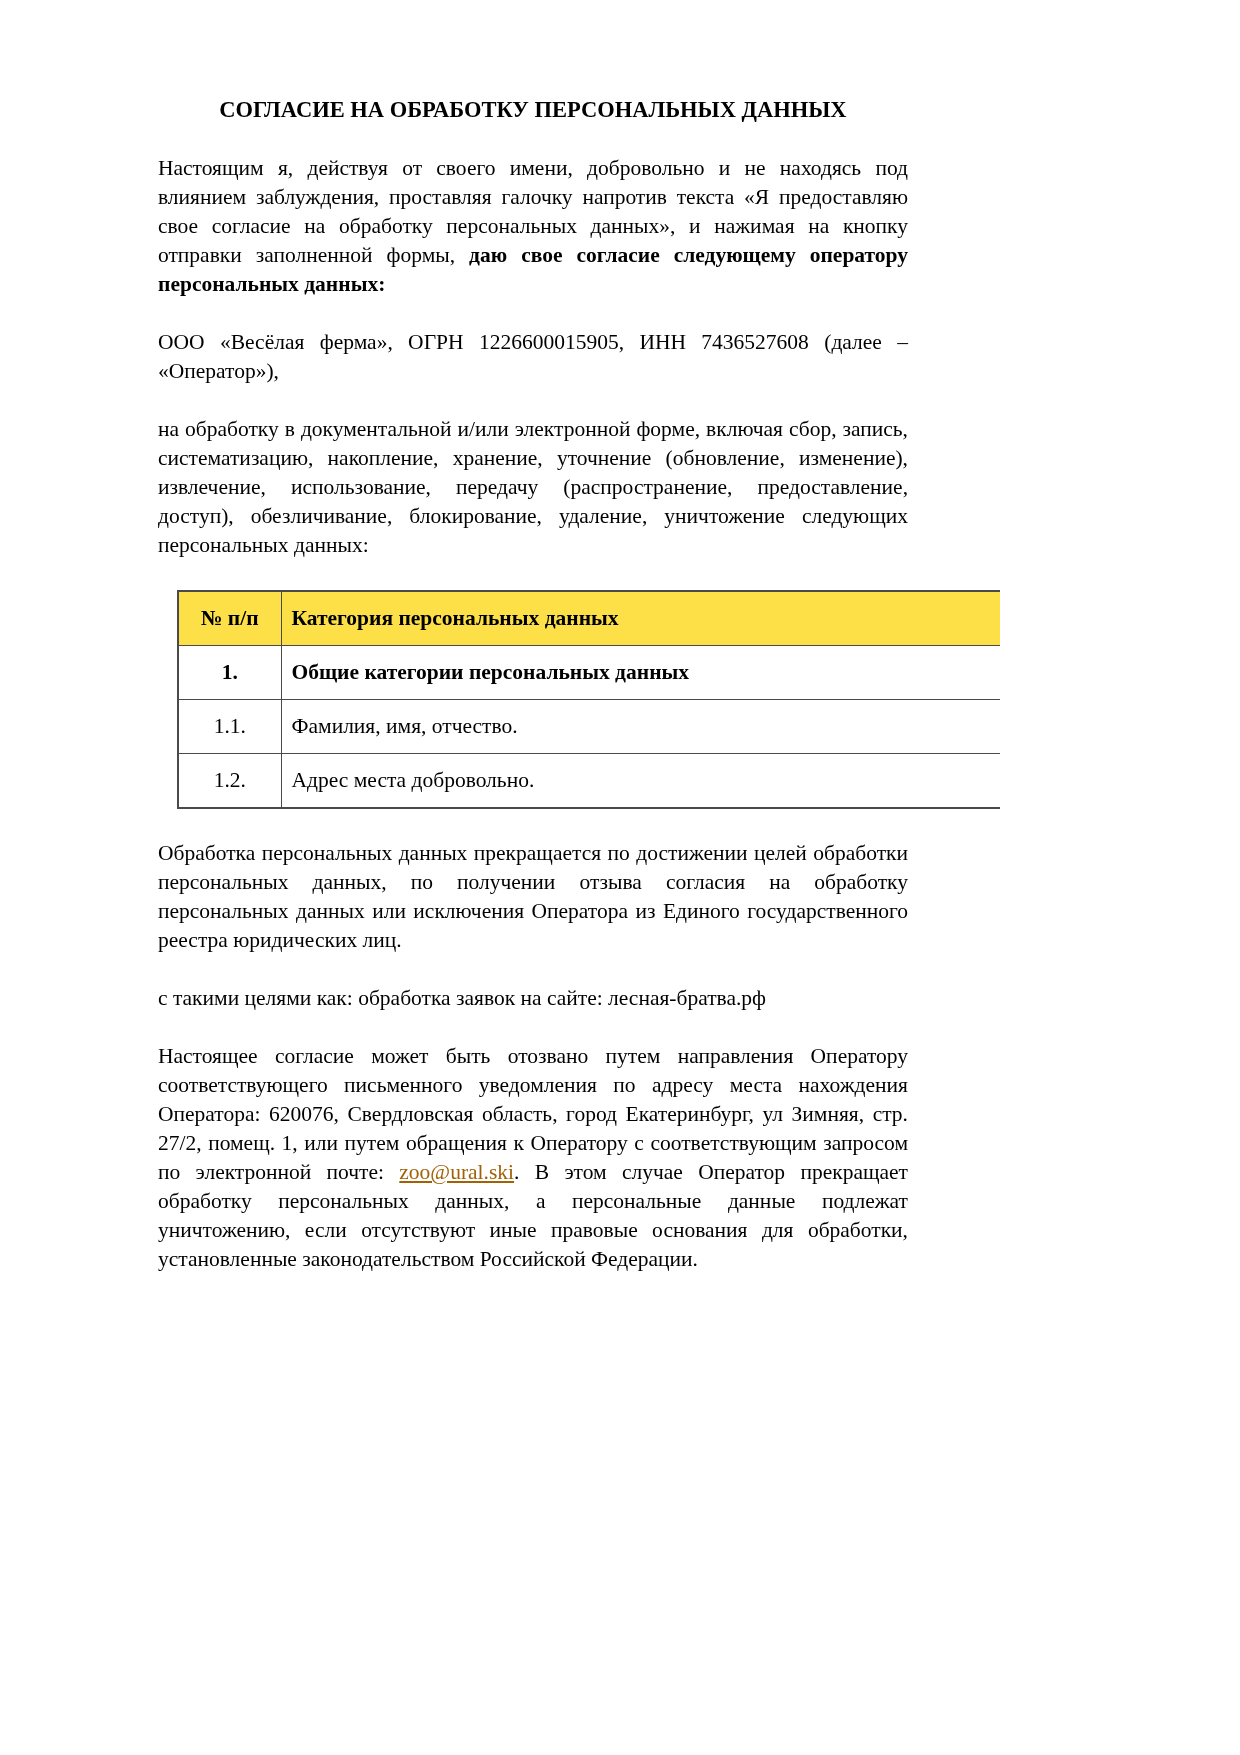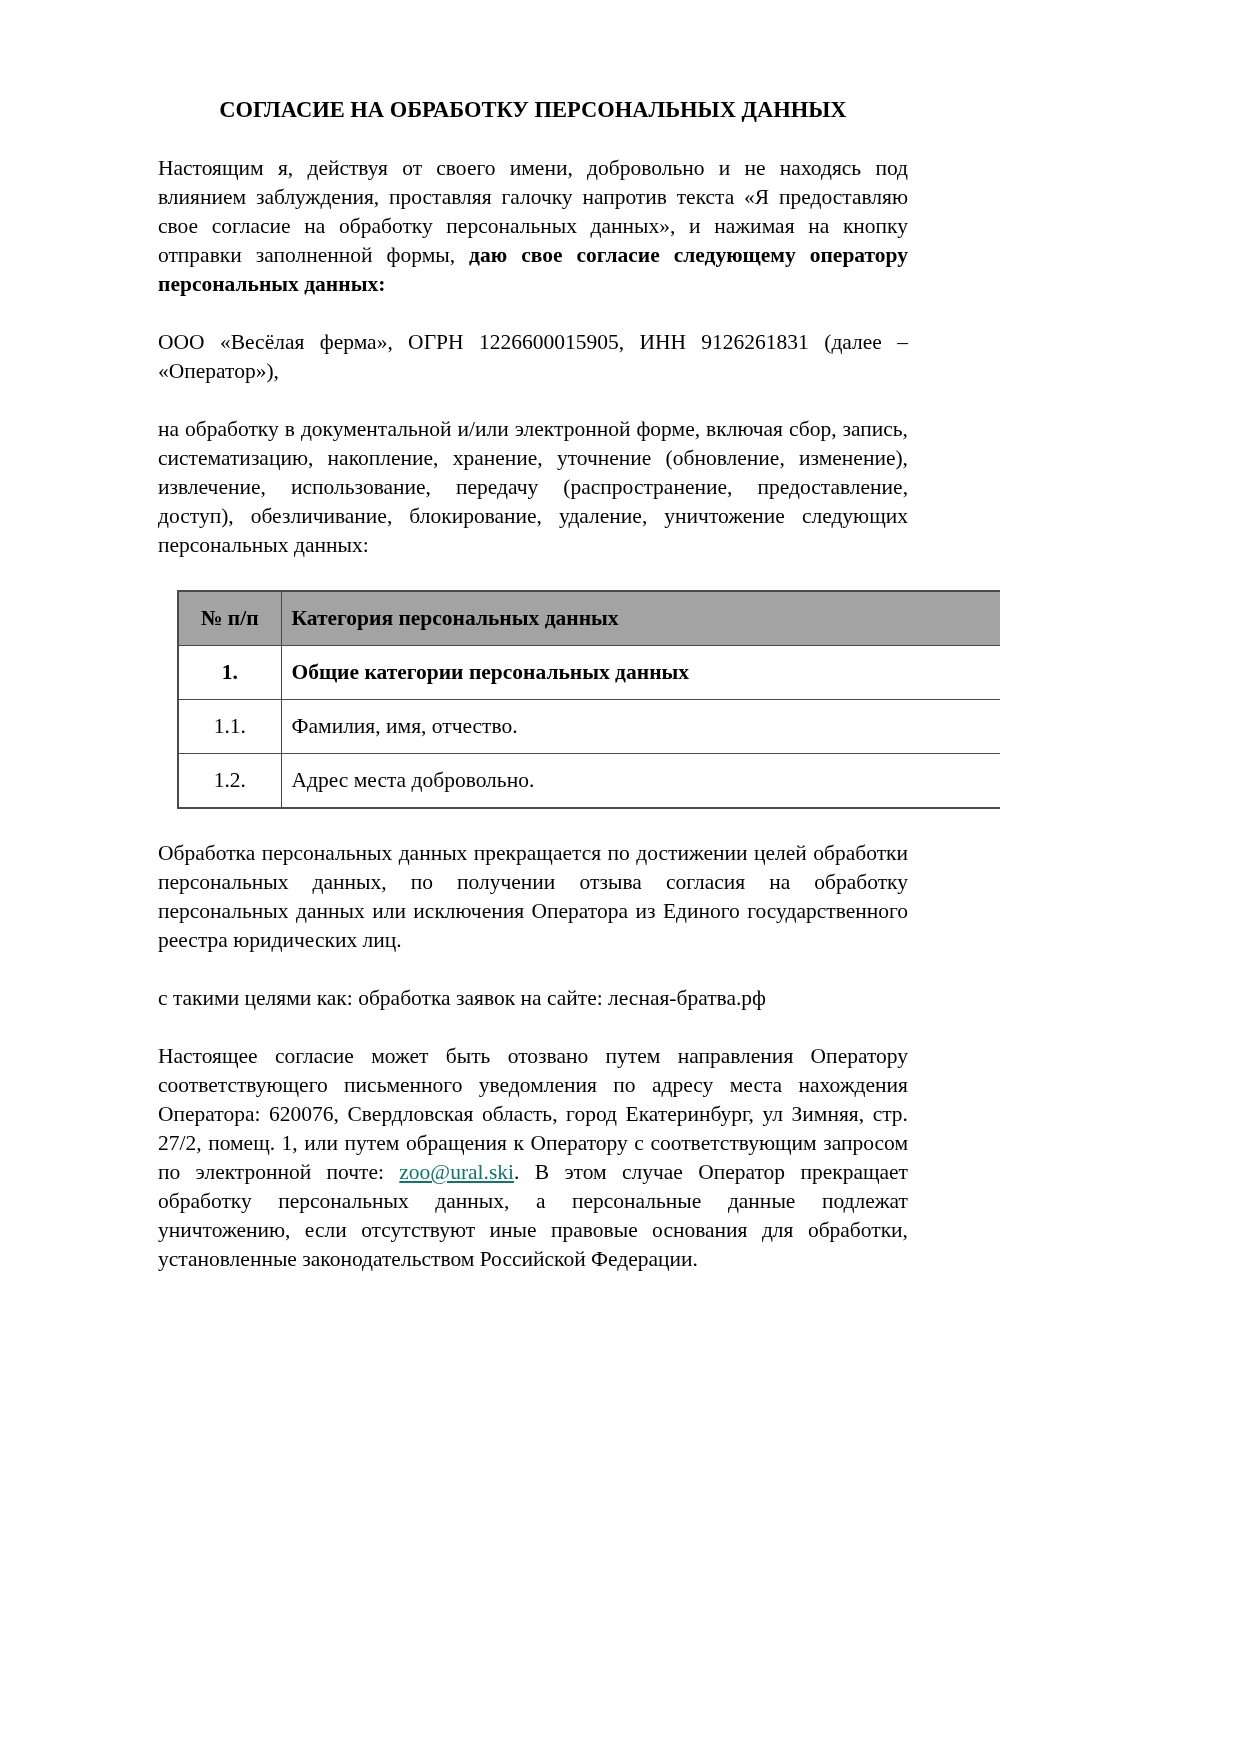--- a/index.html
+++ b/index.html
@@ -28,41 +28,41 @@
     line-height: 30px;
   }
   p.doc-par {
     margin: 0 0 29px 0;
     text-align: justify;
   }
   p.doc-par .bold {
     font-weight: bold;
   }
   a.email-link {
-    color: #0f766e;
+    color: #a16207;
   }
   table.consent-table {
     border-collapse: collapse;
     width: 973px;
     margin: 30px 0 30px 19px;
     border: 2px solid #4a4a4a;
     table-layout: fixed;
   }
   table.consent-table th,
   table.consent-table td {
     border: 1px solid #4a4a4a;
     font-size: 21.5px;
     line-height: 25px;
     padding: 14px 10px;
     vertical-align: middle;
     overflow: hidden;
   }
   table.consent-table col.num-col { width: 103px; }
   table.consent-table thead th {
-    background: #a3a3a3;
+    background: #fde047;
     font-weight: bold;
     text-align: left;
   }
   table.consent-table thead th.num-cell,
   table.consent-table td.num-cell {
     text-align: center;
     padding: 2px 2px;
   }
   table.consent-table tr.bold-row td {
     font-weight: bold;
@@ -70,21 +70,21 @@
 </style>
 </head>
 <body>
 
 <div class="page">
 
   <div class="doc-title">СОГЛАСИЕ НА ОБРАБОТКУ ПЕРСОНАЛЬНЫХ ДАННЫХ</div>
 
   <p class="doc-par"><span>Настоящим я, действуя от своего имени, добровольно и не находясь под влиянием заблуждения, проставляя галочку напротив текста «Я предоставляю свое согласие на обработку персональных данных», и нажимая на кнопку отправки заполненной формы, </span><span class="bold">даю свое согласие следующему оператору персональных данных:</span></p>
 
-  <p class="doc-par">ООО «Весёлая ферма», ОГРН 1226600015905, ИНН 9126261831 (далее – «Оператор»),</p>
+  <p class="doc-par">ООО «Весёлая ферма», ОГРН 1226600015905, ИНН 7436527608 (далее – «Оператор»),</p>
 
   <p class="doc-par">на обработку в документальной и/или электронной форме, включая сбор, запись, систематизацию, накопление, хранение, уточнение (обновление, изменение), извлечение, использование, передачу (распространение, предоставление, доступ), обезличивание, блокирование, удаление, уничтожение следующих персональных данных:</p>
 
   <table class="consent-table">
     <colgroup>
       <col class="num-col">
       <col>
     </colgroup>
     <thead>
       <tr>

